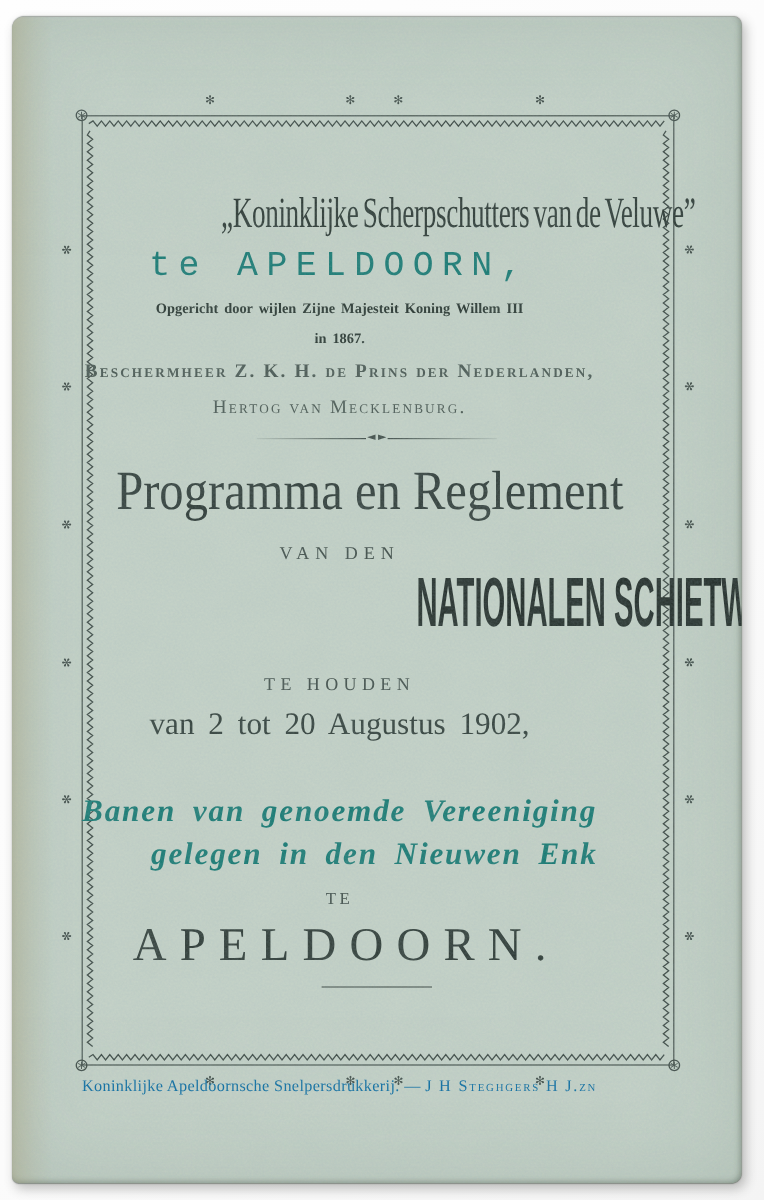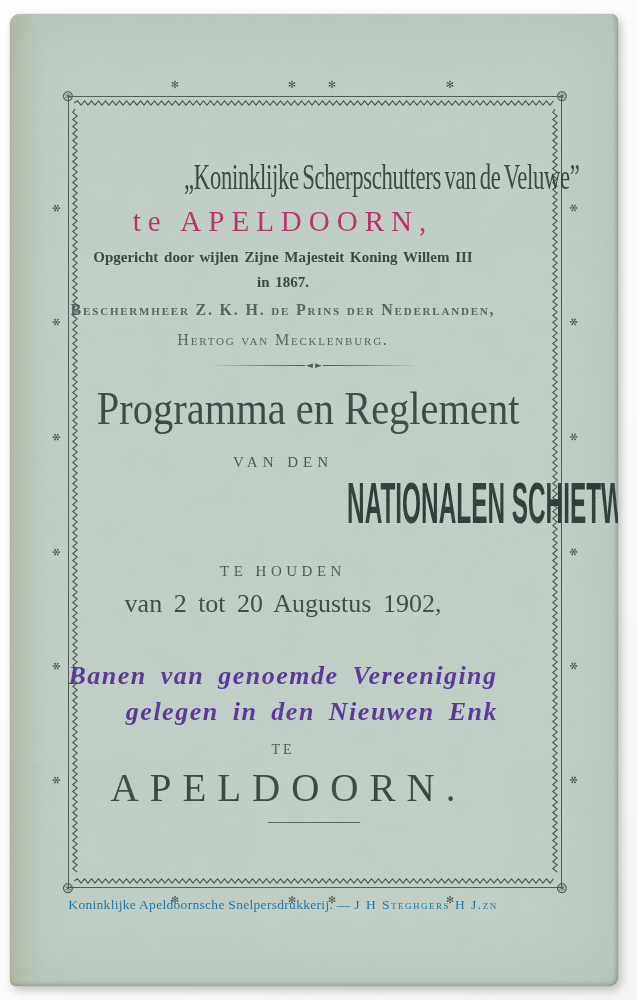--- a/index.html
+++ b/index.html
@@ -23,39 +23,39 @@
   .spine-shade{
     position:absolute;left:0;top:0;bottom:0;width:34px;
     background:linear-gradient(90deg, rgba(164,152,108,.30), rgba(164,152,108,.10) 55%, rgba(164,152,108,0));
     pointer-events:none;
   }
   .texture-svg, .frame-svg{position:absolute;left:0;top:0;pointer-events:none;}
   
   .tb{position:absolute;left:58px;width:430px;text-align:center;color:#2e3a34;}
   .squeeze{display:inline-block;white-space:nowrap;transform:scaleX(var(--sx,1));transform-origin:50% 50%;}
   .society{top:140px;font-size:36px;line-height:46px;letter-spacing:-.5px;word-spacing:-3px;color:#28332d;}
-  .loc{top:191px;font-size:29px;letter-spacing:7px;color:#be185d;}
-  .founded{font-size:15px;font-weight:bold;line-height:24px;word-spacing:2px;color:#243029;}
+  .loc{top:191px;font-size:29px;letter-spacing:7px;color:#0f766e;font-family:Liberation Mono, monospace;}
+  .founded{font-size:12px;font-weight:bold;line-height:24px;word-spacing:2px;color:#243029;}
   .founded1{top:231px;}
   .founded2{top:256px;}
   .patron{font-size:16px;font-variant:small-caps;letter-spacing:1.8px;line-height:22px;color:#46534c;}
   .patron1{top:285px;font-weight:bold;}
   .patron2{top:315px;}
   .divider{top:347px;left:50%;transform:translateX(-50%);width:200px;display:flex;align-items:center;justify-content:center;position:absolute;color:#39443e;}
   .divider .dline{flex:1;height:1px;background:linear-gradient(90deg,rgba(57,68,62,.1),#39443e);}
   .divider .dline.r{background:linear-gradient(90deg,#39443e,rgba(57,68,62,.1));}
   .divider .arr{font-size:9px;line-height:9px;padding:0 1px;font-family:"DejaVu Sans",sans-serif;}
   .programma{top:368px;font-size:46px;line-height:54px;color:#2b3631;}
   .smallcaps-label{font-size:15px;letter-spacing:5px;color:#3c4842;}
   .vanden{top:440px;}
   .event-title{top:458px;font-size:58px;line-height:62px;font-family:"Liberation Sans",sans-serif;font-weight:bold;color:#1e2722;}
   .tehouden{top:549px;letter-spacing:4.5px;}
   .dateline{top:575px;font-size:26px;word-spacing:5px;color:#2c3832;}
   .opde{top:621px;letter-spacing:4px;}
-  .venue{font-size:26px;font-weight:bold;font-style:italic;letter-spacing:1.5px;word-spacing:6px;line-height:34px;color:#4c1d95;}
+  .venue{font-size:26px;font-weight:bold;font-style:italic;letter-spacing:1.5px;word-spacing:6px;line-height:34px;color:#0f766e;}
   .venue1{top:645px;}
   .venue2{top:681px;text-align:right;}
   .te{top:728px;font-size:14px;letter-spacing:3px;color:#3c4842;}
   .city{top:751px;font-size:39px;letter-spacing:11px;padding-left:11px;box-sizing:border-box;color:#28332d;}
   .shortrule{position:absolute;top:808px;left:50%;transform:translateX(-50%);width:92px;height:1px;background:#49544d;}
   .imprint{top:883px;font-size:13.5px;color:#0369a1;letter-spacing:.3px;}
   .imprint .printer-person{font-variant:small-caps;letter-spacing:1.5px;}
   
   .ornament{position:absolute;color:#39443e;font-family:"DejaVu Sans",sans-serif;pointer-events:none;}
   .ornament.corner{font-size:15px;line-height:15px;}

